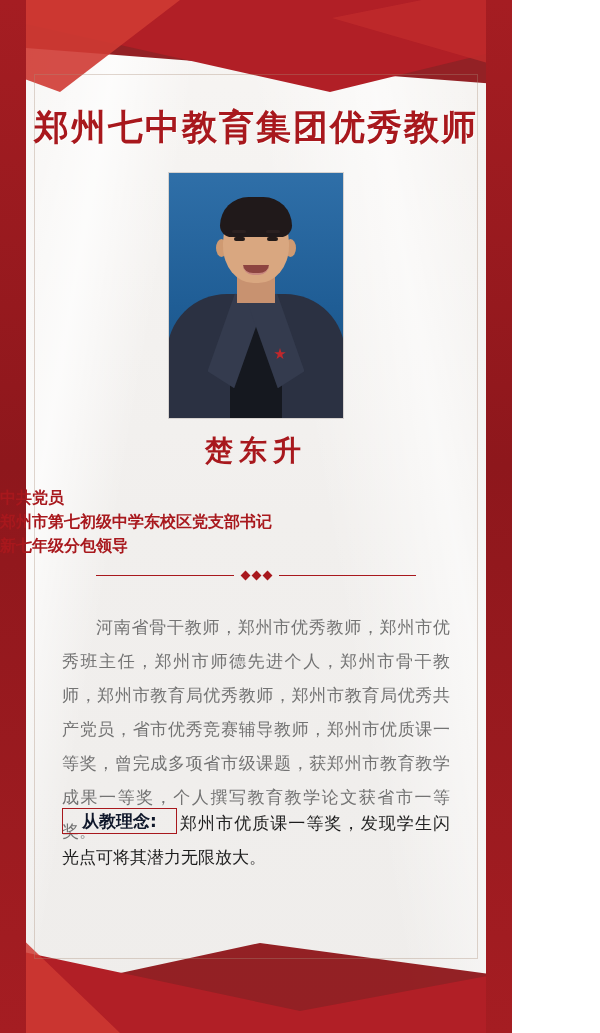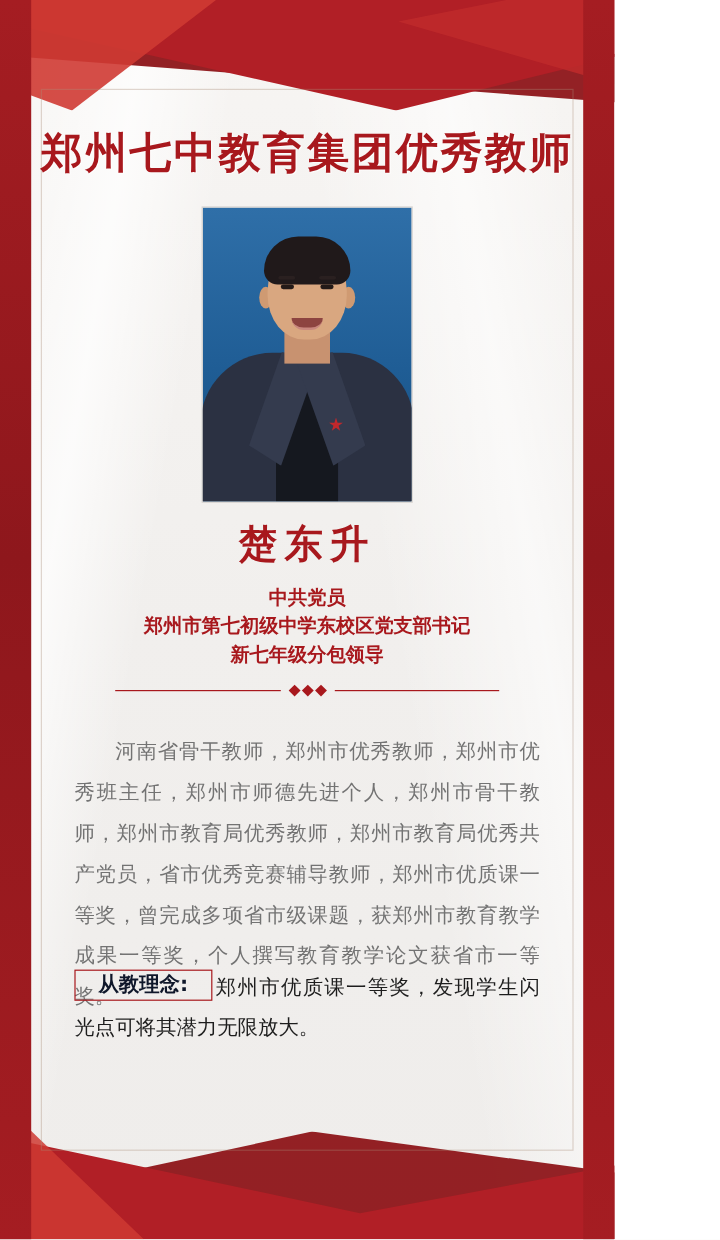--- a/index.html
+++ b/index.html
@@ -234,31 +234,31 @@
     width: 12px; height: 12px;
     background: #c0282c;
     clip-path: polygon(50% 0, 61% 35%, 98% 35%, 68% 57%, 79% 92%, 50% 70%, 21% 92%, 32% 57%, 2% 35%, 39% 35%);
   }
 
   .person-name {
     position: absolute;
     top: 432px;
     left: 0; right: 0;
     text-align: center;
-    font-size: 32px;
+    font-size: 28px;
     font-weight: bold;
     letter-spacing: 6px;
     color: #a8181d;
     font-family: "DejaVu Sans", "Liberation Sans", sans-serif;
   }
   .person-roles {
     position: absolute;
     top: 486px;
     left: 0; right: 0;
-    text-align: center;
+    text-align: left;
     color: #a8181d;
     font-weight: bold;
     font-size: 16px;
     line-height: 24px;
     font-family: "DejaVu Sans", "Liberation Sans", sans-serif;
   }
   .divider {
     position: absolute;
     top: 566px;
     left: 96px; right: 96px;

